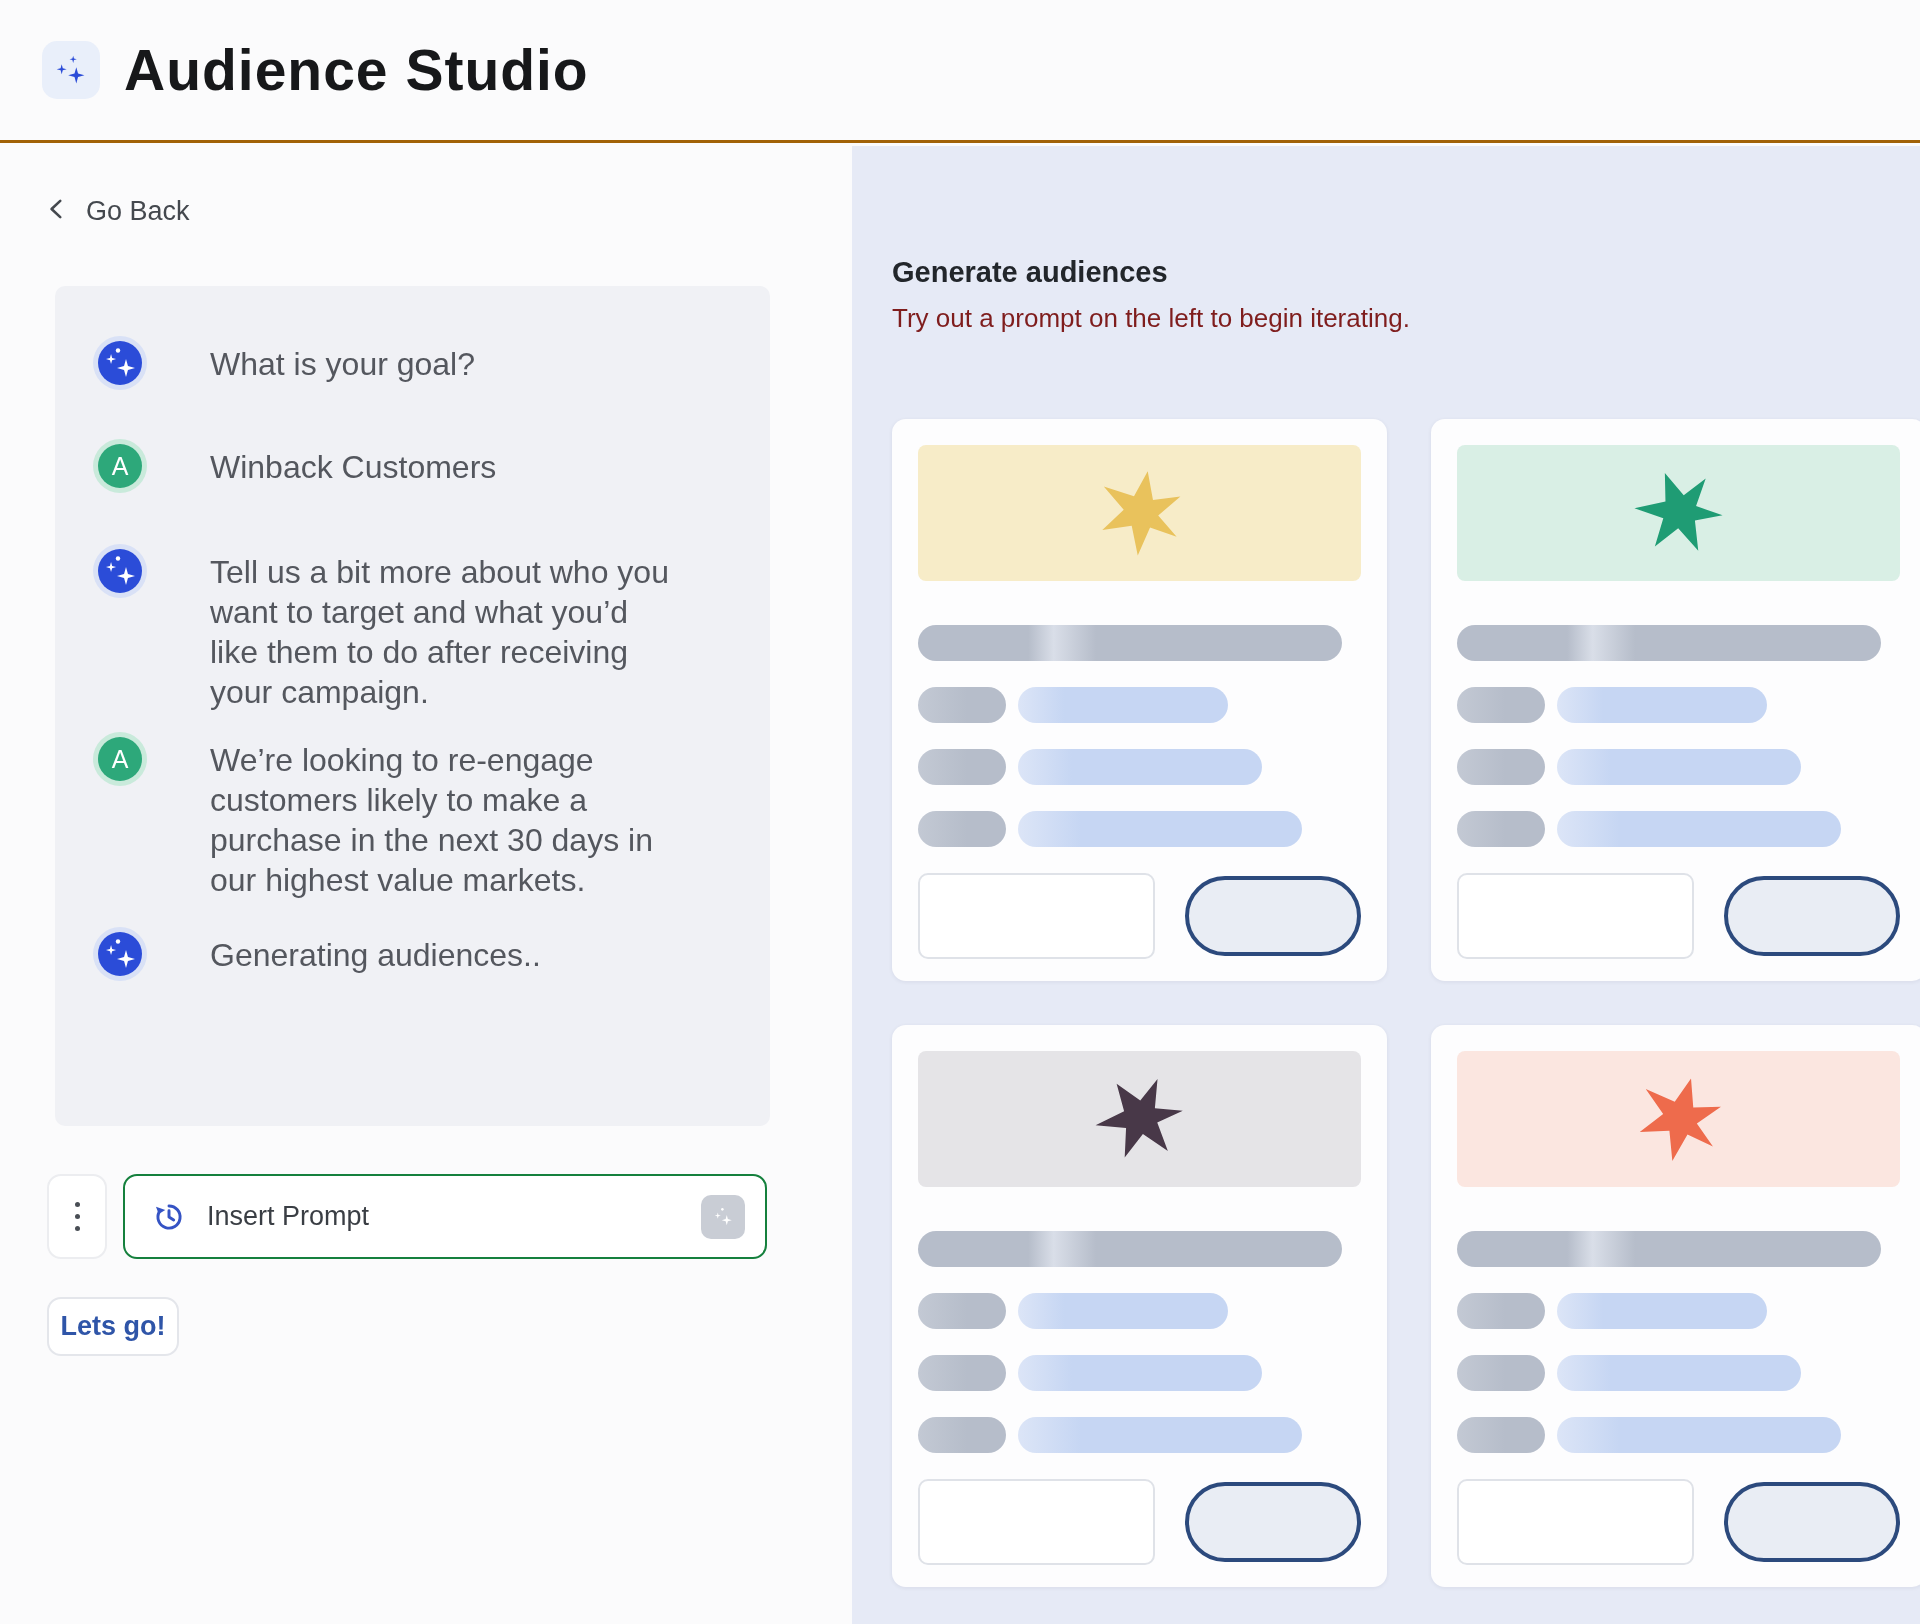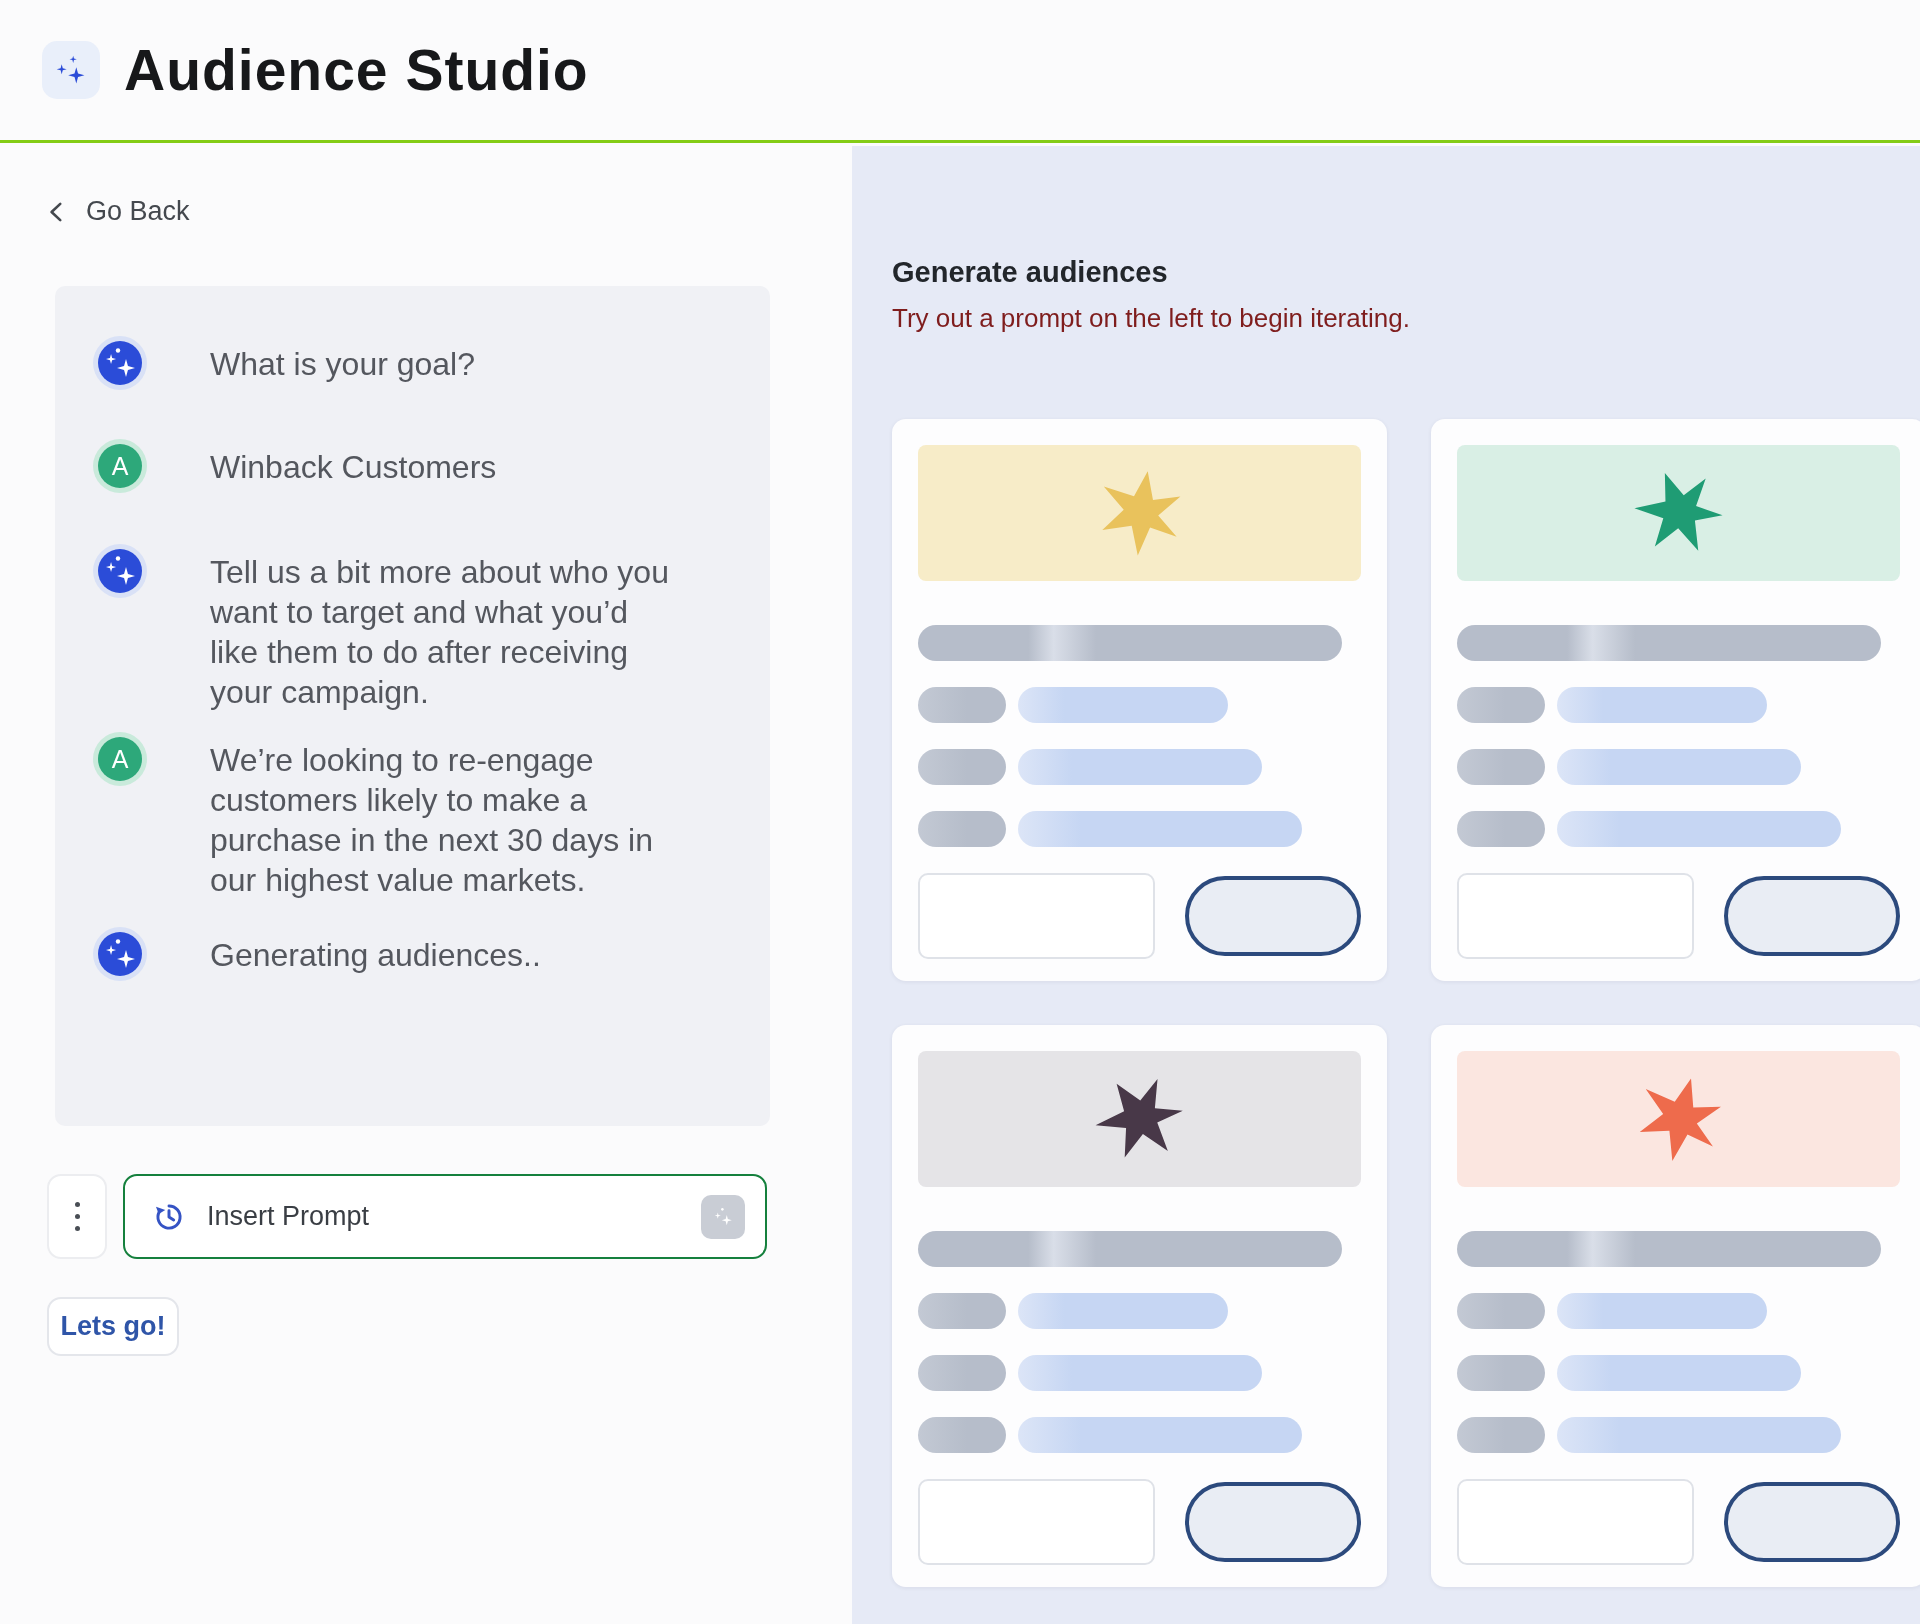--- a/index.html
+++ b/index.html
@@ -8,21 +8,21 @@
     font-family:"Liberation Sans", sans-serif;
     background:#FBFBFC;
     position:relative;
     overflow:hidden;
     color:#54575E;
   }
 
   
   .app-header {
     position:absolute; top:0; left:0; width:1920px; height:143px;
-    background:#FBFBFC; border-bottom:3px solid #84cc16;
+    background:#FBFBFC; border-bottom:3px solid #a16207;
     display:flex; align-items:center; padding-left:42px; gap:24px;
   }
   .app-logo {
     width:58px; height:58px; border-radius:15px; background:#E9EFFA;
     display:flex; align-items:center; justify-content:center; flex:0 0 auto;
   }
   .app-title {
     font-size:57px; font-weight:600; color:#17181A; letter-spacing:1px;
   }
 
@@ -33,21 +33,21 @@
   }
   .right-panel {
     position:absolute; top:146px; left:815px; width:1105px; height:1478px;
     background:#E6EAF6;
     margin-left:37px;
   }
 
   
   .go-back {
     position:absolute; top:50px; left:44px;
-    display:flex; align-items:center; gap:16px;
+    display:flex; align-items:flex-start; gap:16px;
     font-size:27px; color:#44484E; cursor:pointer;
   }
 
   
   .chat-panel {
     position:absolute; top:140px; left:55px; width:715px; height:840px;
     background:#F0F1F5; border-radius:10px;
     padding:55px 38px 0 43px;
   }
   .msg { display:flex; align-items:flex-start; }

